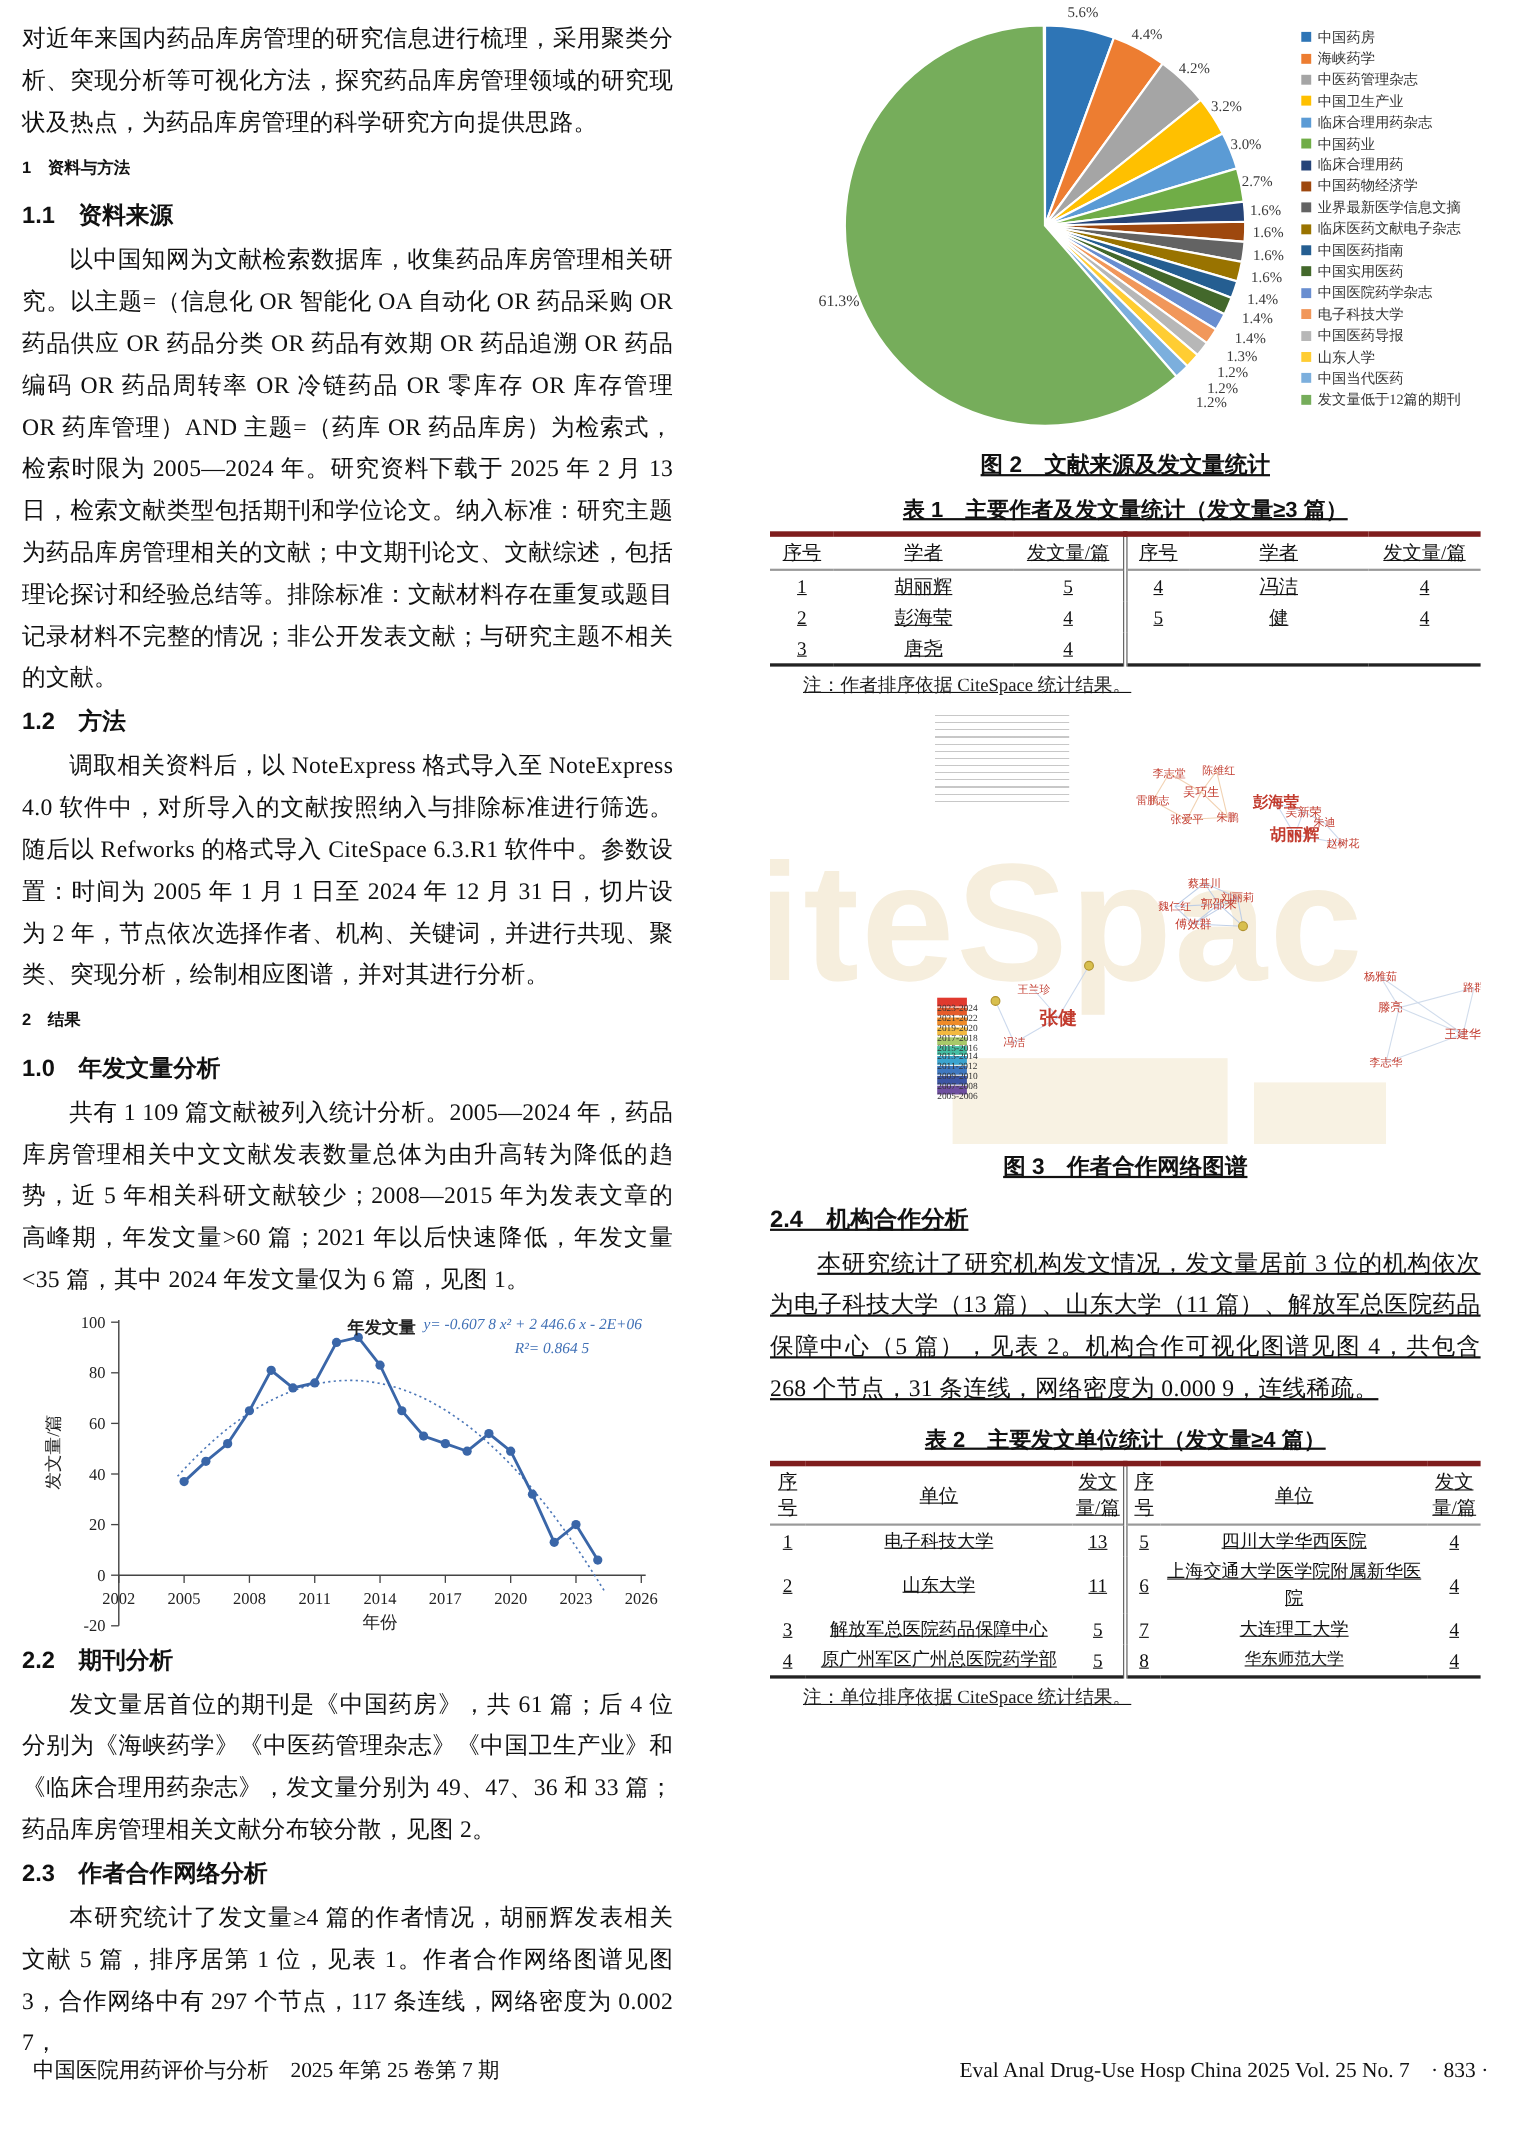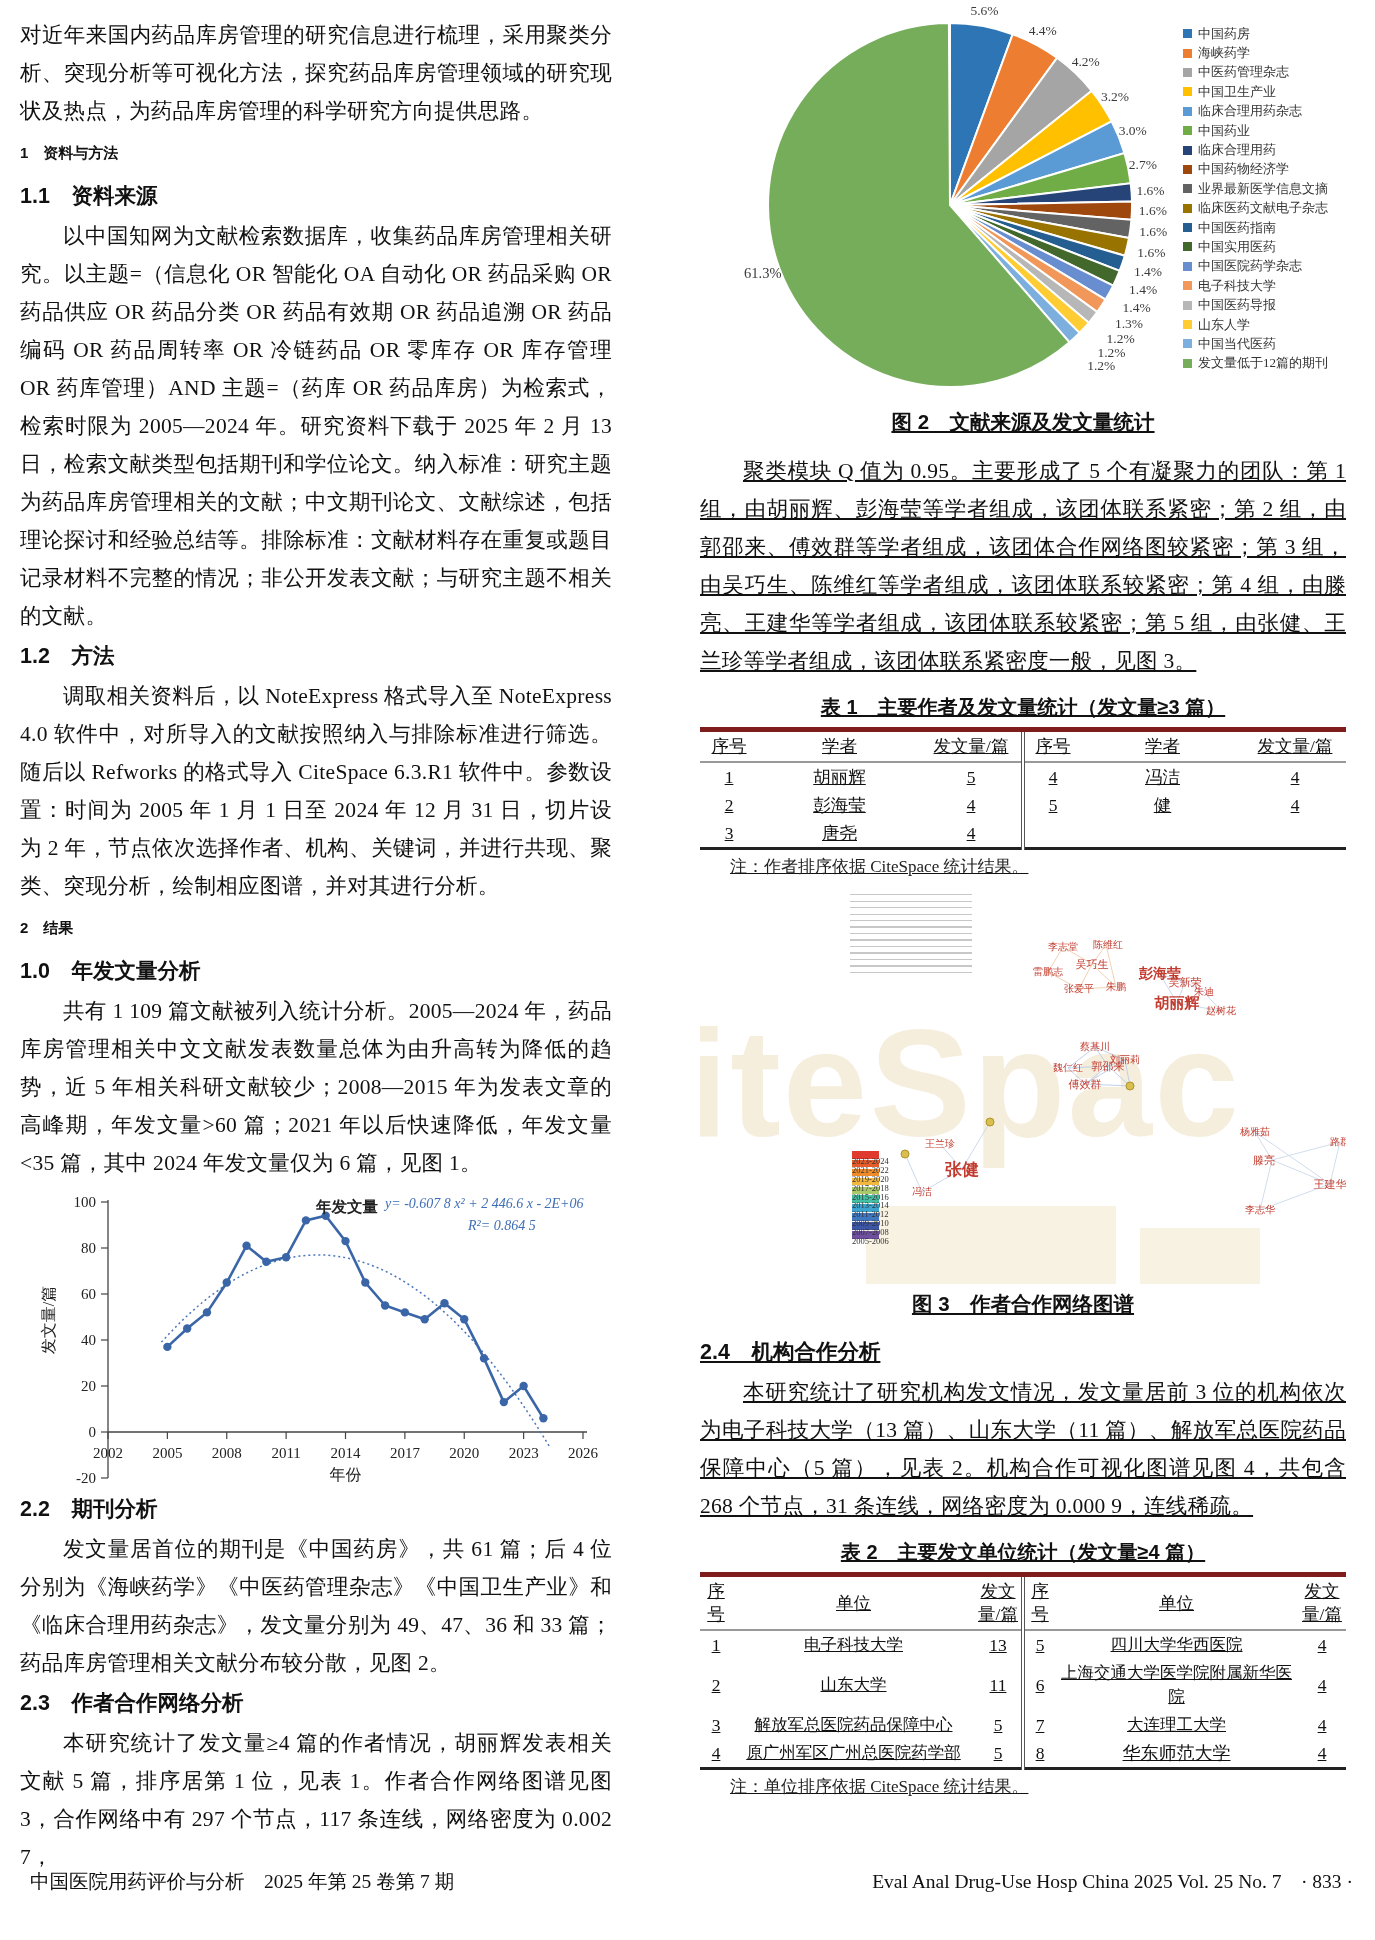--- a/index.html
+++ b/index.html
@@ -249,21 +249,20 @@
             <span class="pl-label">中国当代医药</span>
           </div>
           <div class="pl-row">
             <span class="pl-swatch" style="background: rgb(118, 173, 91);"></span>
             <span class="pl-label">发文量低于12篇的期刊</span>
           </div>
         </div>
     </div>
     <div class="fig-cap">图 2　文献来源及发文量统计</div>
 
-    <p class="body" style="margin-top:16px">聚类模块 Q 值为 0.95。主要形成了 5 个有凝聚力的团队：第 1 组，由胡丽辉、彭海莹等学者组成，该团体联系紧密；第 2 组，由郭邵来、傅效群等学者组成，该团体合作网络图较紧密；第 3 组，由吴巧生、陈维红等学者组成，该团体联系较紧密；第 4 组，由滕亮、王建华等学者组成，该团体联系较紧密；第 5 组，由张健、王兰珍等学者组成，该团体联系紧密度一般，见图 3。</p>
 
     <div class="tbl-title">表 1　主要作者及发文量统计（发文量≥3 篇）</div>
     <table class="paper" id="table1">
       <colgroup>
           <col style="width:58px">
           <col>
           <col style="width:102px">
           <col style="width:58px">
           <col>
           <col style="width:102px">
@@ -438,21 +437,21 @@
             <td>5</td>
             <td class="div-l">7</td>
             <td style="font-size: 16.5px;">大连理工大学</td>
             <td>4</td>
           </tr>
           <tr>
             <td>4</td>
             <td style="font-size: 16.5px;">原广州军区广州总医院药学部</td>
             <td>5</td>
             <td class="div-l">8</td>
-            <td style="font-size: 18px;">华东师范大学</td>
+            <td style="font-size: 15px;">华东师范大学</td>
             <td>4</td>
           </tr>
         </tbody>
     </table>
     <div class="tbl-note">注：单位排序依据 CiteSpace 统计结果。</div>
   </div>
 
   <div class="footer">
     <span class="fl">中国医院用药评价与分析　2025 年第 25 卷第 7 期</span>
     <span class="fr">Eval Anal Drug-Use Hosp China 2025 Vol. 25 No. 7　· 833 ·</span>

